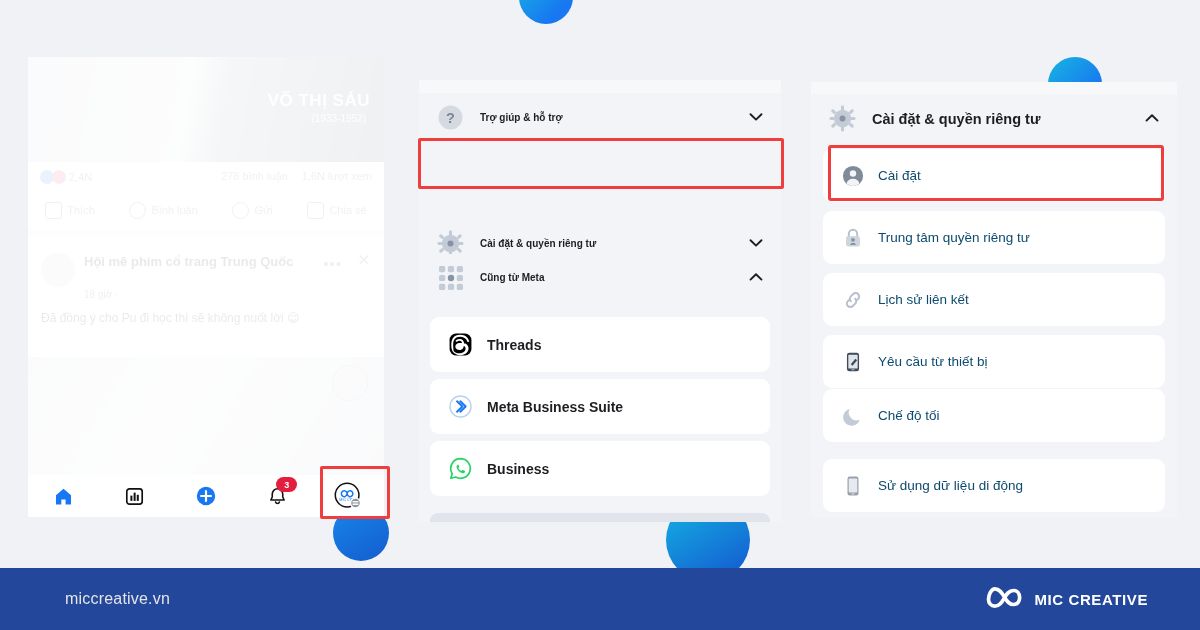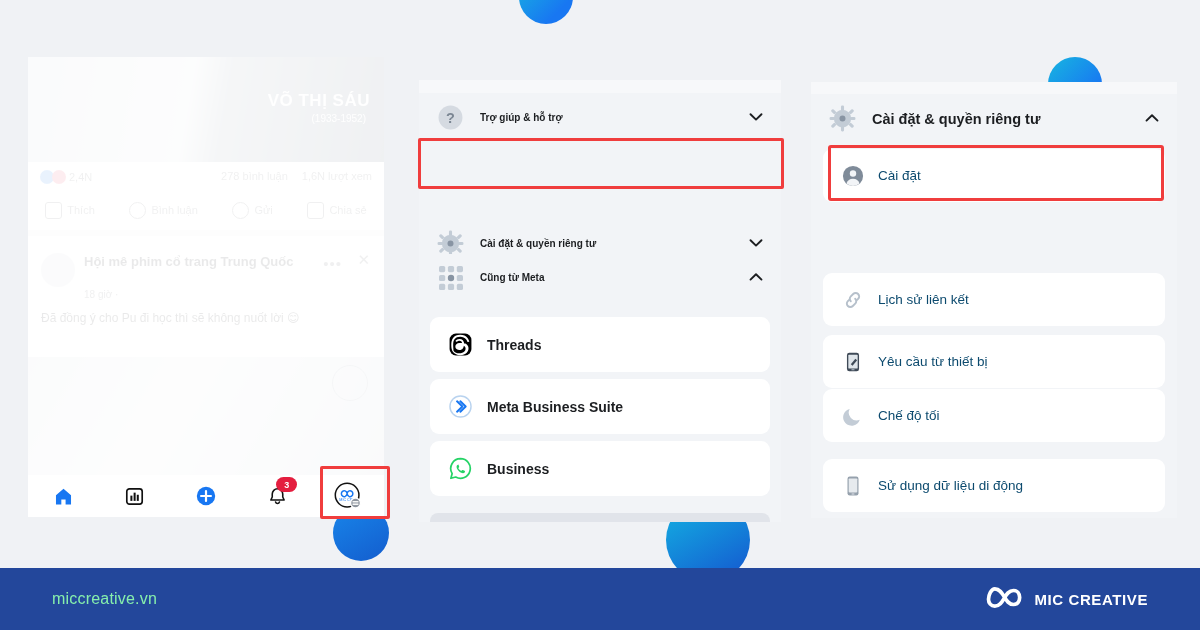--- a/index.html
+++ b/index.html
@@ -103,21 +103,21 @@
   .r-head .glyph{width:27px;height:27px;flex:0 0 27px;margin-right:16px;display:flex;align-items:center;justify-content:center;}
   .r-head .lbl{font-size:14.5px;font-weight:700;color:#1c1e21;flex:1;}
   .r-card{position:absolute;left:12px;width:342px;height:53px;background:#fff;border-radius:9px;
           display:flex;align-items:center;padding:0 18px;box-sizing:border-box;}
   .r-card .glyph{width:23px;height:23px;flex:0 0 23px;margin-right:14px;display:flex;align-items:center;justify-content:center;}
   .r-card .lbl{font-size:13.5px;color:#0c4a6e;}
 
   
   #footer{position:absolute;left:0;bottom:0;width:1200px;height:62px;background:#23479b;
           display:flex;align-items:center;justify-content:space-between;padding:0 52px;box-sizing:border-box;}
-  #footer-url{color:#86efac;font-size:16px;letter-spacing:.2px;}
+  #footer-url{color:#e5e5e5;font-size:16px;letter-spacing:.2px;margin-left:13px;}
   .brand{display:flex;align-items:center;gap:11px;}
   .brand-name{color:#fff;font-size:15px;font-weight:700;letter-spacing:.6px;}
 </style>
 </head>
 <body>
 
 <div class="stage">
 
   <div class="blob blob-top-mid"></div>
   <div class="blob blob-right"></div>
@@ -358,20 +358,31 @@
       <span class="glyph">
         <svg width="22" height="22" viewBox="0 0 24 24">
           <circle cx="12" cy="12" r="11" fill="#7f8b99"></circle>
           <circle cx="12" cy="9.3" r="3.5" fill="#f2f4f7"></circle>
           <path d="M4.8 20.3a7.6 7.6 0 0 1 14.4 0A11 11 0 0 1 4.8 20.3z" fill="#f2f4f7"></path>
         </svg>
       </span>
       <span class="lbl">Cài đặt</span>
     </div>
 
+    <div class="r-card" style="top:129px">
+      <span class="glyph">
+        <svg width="22" height="22" viewBox="0 0 24 24">
+          <path d="M7.4 10V7.6a4.6 4.6 0 0 1 9.2 0V10" fill="none" stroke="#b6c0cb" stroke-width="2.1"></path>
+          <rect x="4.4" y="9.8" width="15.2" height="11.6" rx="2.6" fill="#cdd6df"></rect>
+          <circle cx="12" cy="14" r="2.1" fill="#8894a3"></circle>
+          <path d="M8.6 19.6a3.6 3.6 0 0 1 6.8 0z" fill="#8894a3"></path>
+        </svg>
+      </span>
+      <span class="lbl">Trung tâm quyền riêng tư</span>
+    </div>
 
     <div class="r-card" style="top:191px">
       <span class="glyph">
         <svg width="22" height="22" viewBox="0 0 24 24">
           <path d="M9.6 13.4a3.8 3.8 0 0 1 0-5.4l2.6-2.6a3.8 3.8 0 1 1 5.4 5.4l-1.4 1.4" fill="none" stroke="#b6c0cb" stroke-width="2.1" stroke-linecap="round"></path>
           <path d="M14.4 10.6a3.8 3.8 0 0 1 0 5.4l-2.6 2.6a3.8 3.8 0 1 1-5.4-5.4l1.4-1.4" fill="none" stroke="#b6c0cb" stroke-width="2.1" stroke-linecap="round"></path>
         </svg>
       </span>
       <span class="lbl">Lịch sử liên kết</span>
     </div>

